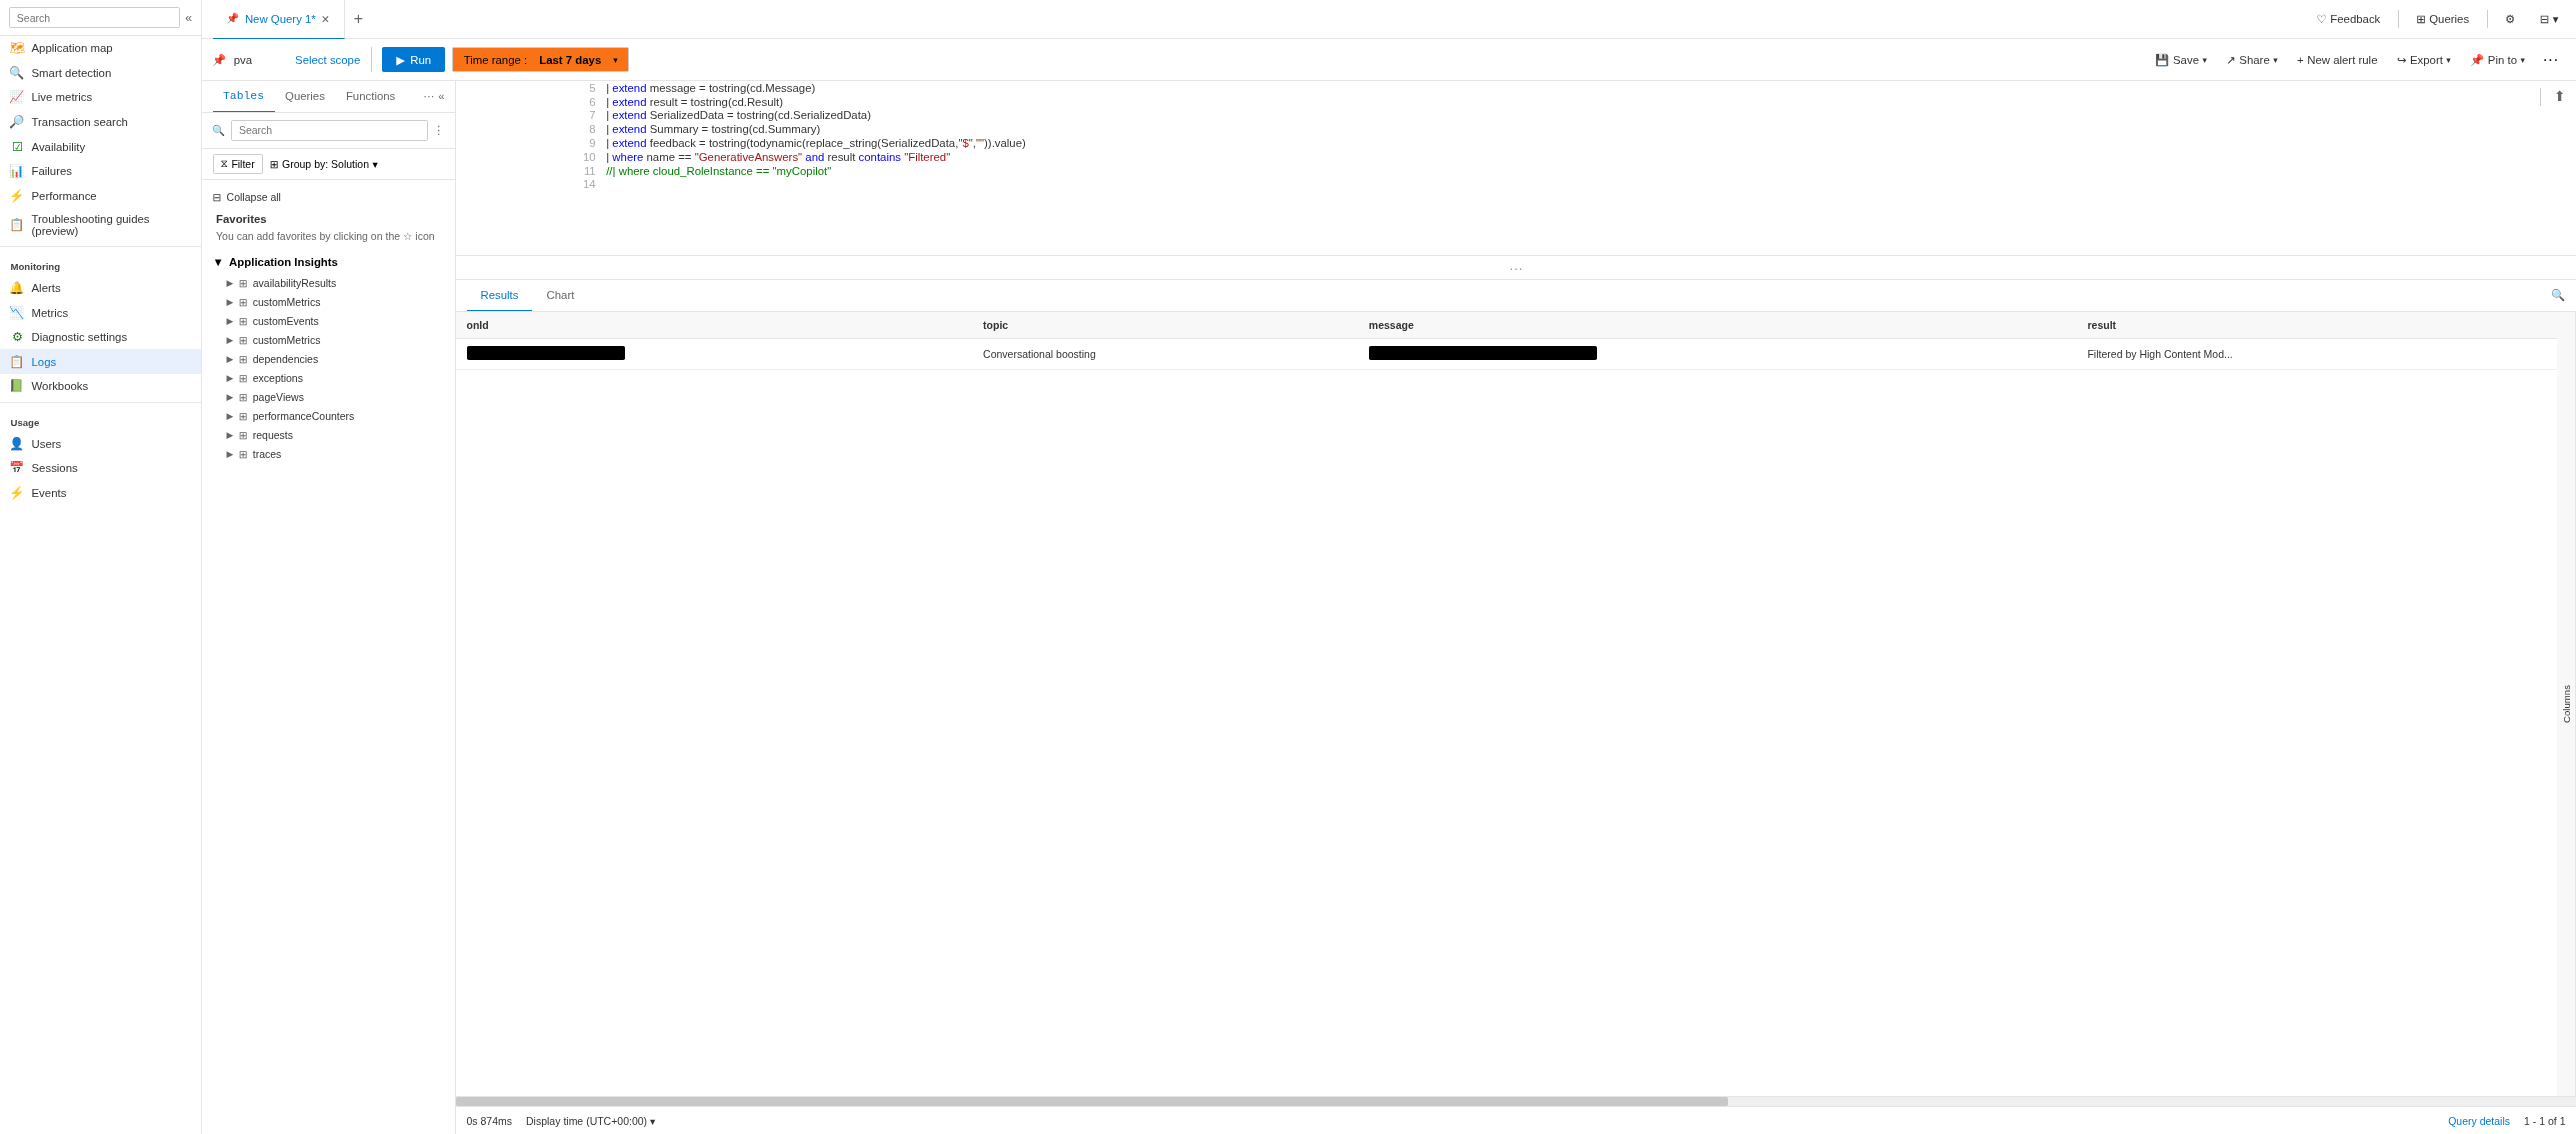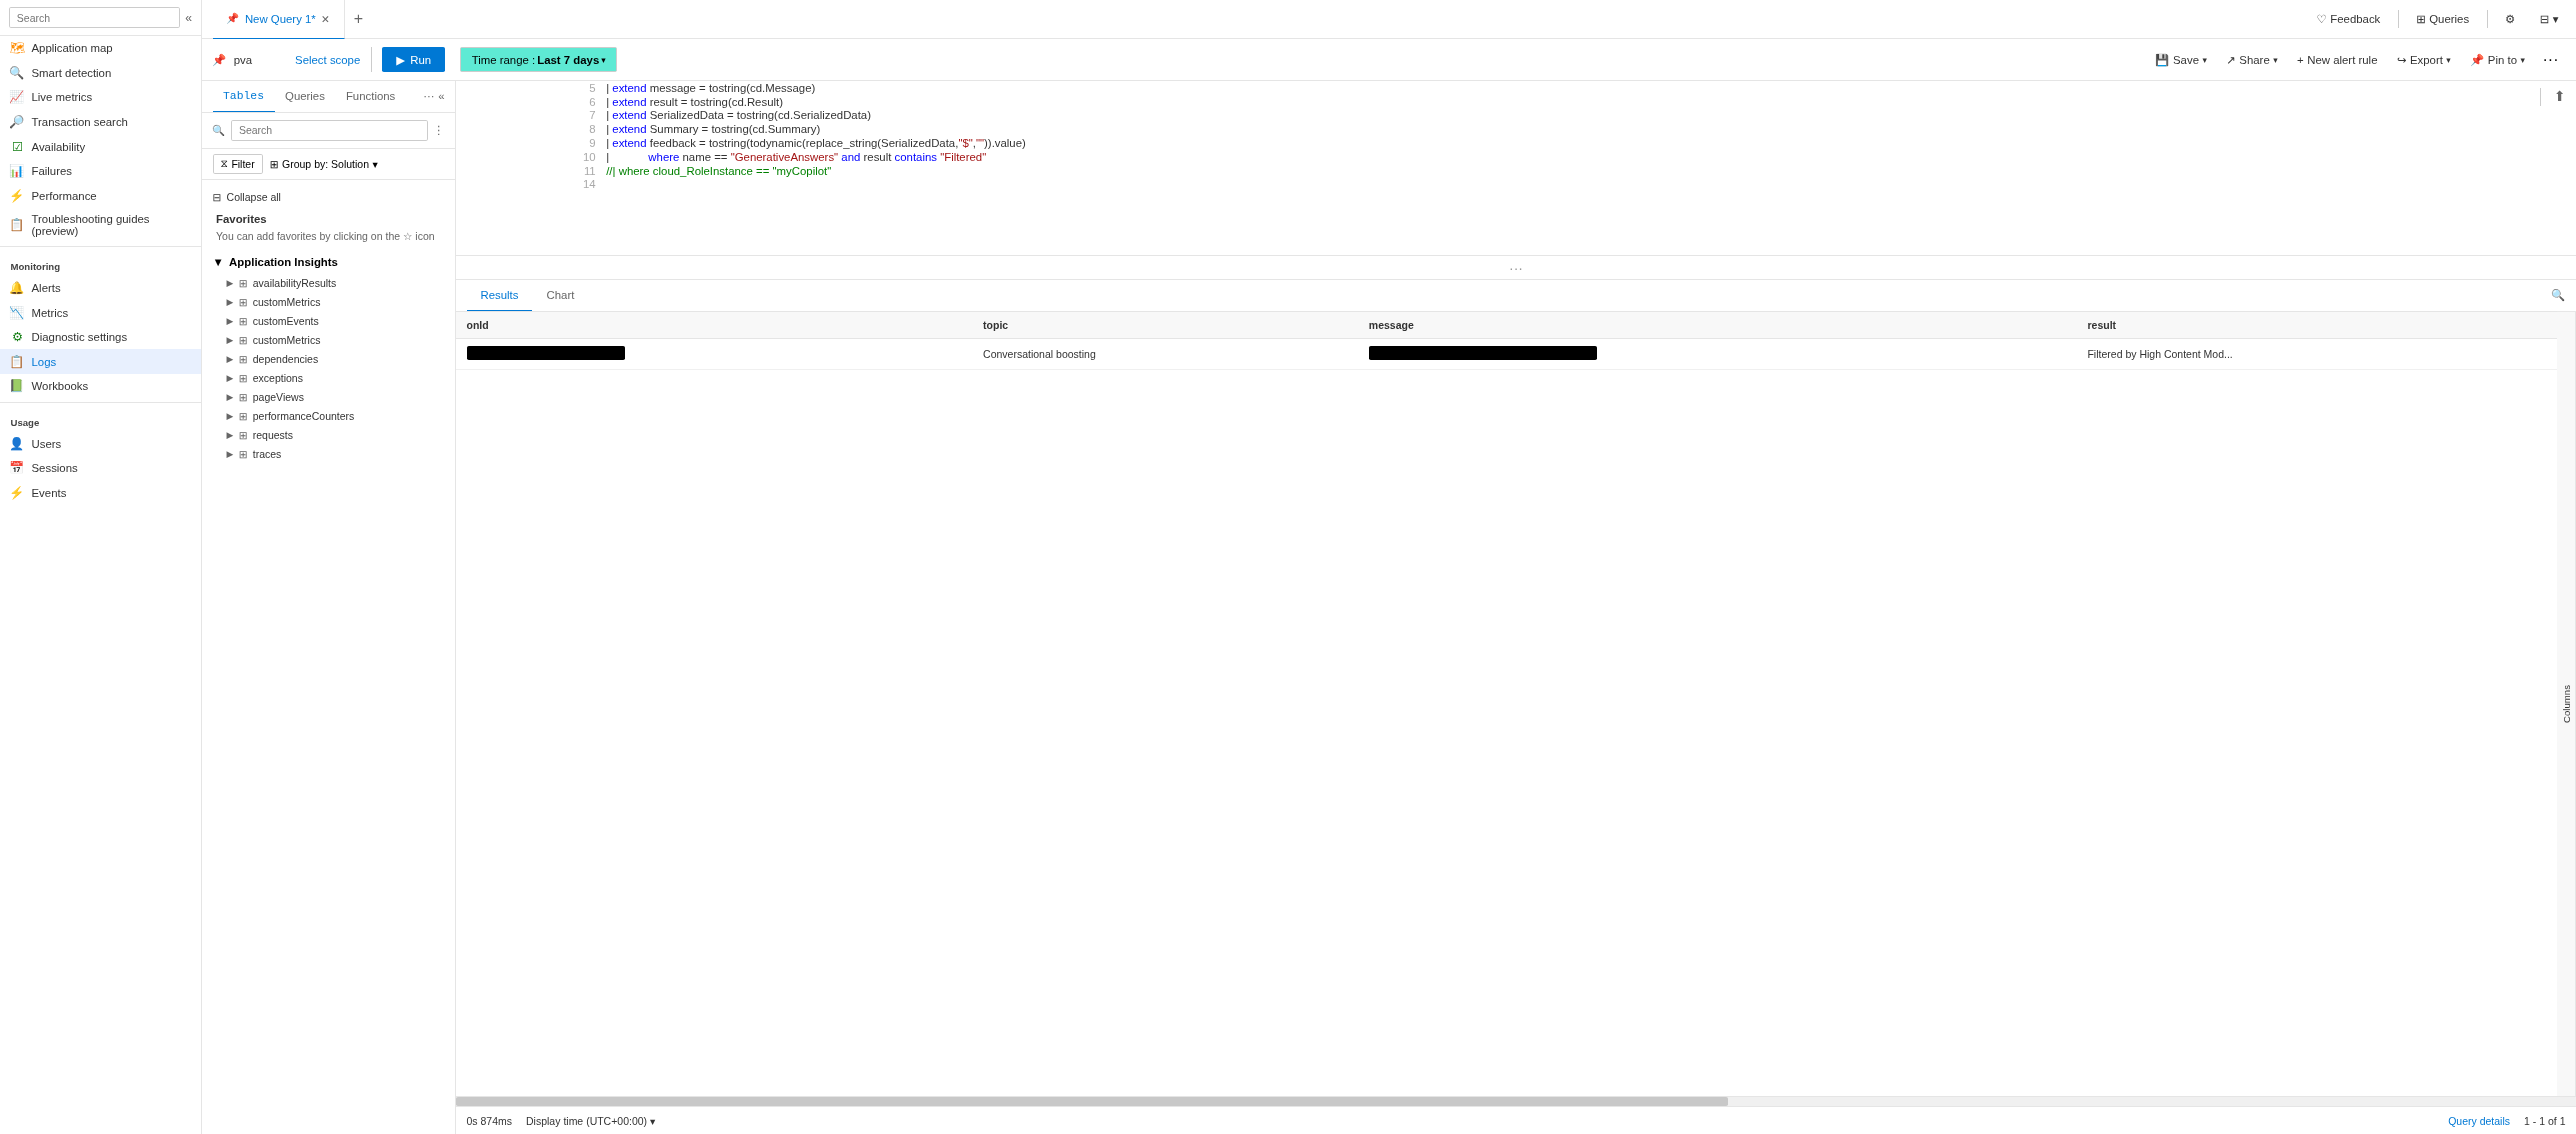--- a/index.html
+++ b/index.html
@@ -165,29 +165,28 @@
       border-radius: 1.8px;
       padding: 5.3px 14px;
       cursor: pointer;
       font-size: 11.4px;
       display: flex;
       align-items: center;
       gap: 5.3px;
     }
     .time-range-btn {
       border: 0.9px solid #ccc;
-      background: #5eead4;
+      background: #f97316;
       border-radius: 1.8px;
       padding: 5.3px 10.5px;
       cursor: pointer;
       font-size: 11.4px;
       display: flex;
       align-items: center;
-      gap: 2px;
-      margin-left: 8px;
+      gap: 12px;
     }
     .toolbar-actions {
       display: flex;
       align-items: center;
       gap: 1.8px;
       margin-left: auto;
     }
     .toolbar-action-btn {
       display: flex;
       align-items: center;
@@ -362,21 +361,21 @@
       font-size: 11.4px;
       min-width: 32px;
     }
     .line-content {
       display: table-cell;
       padding: 0.9px 0;
       white-space: pre;
       color: #333;
     }
     .kw-extend { color: #0000ff; }
-    .kw-where { color: #0000ff; margin-left: 36px; }
+    .kw-where { color: #0000ff; }
     .kw-and { color: #0000ff; }
     .kw-contains { color: #0000ff; }
     .kw-project { color: #0000ff; }
     .kw-order { color: #0000ff; }
     .kw-by { color: #0000ff; }
     .str-val { color: #a31515; }
     .comment { color: #008000; }
     .pipe { color: #333; }
     .editor-more {
       text-align: center;

